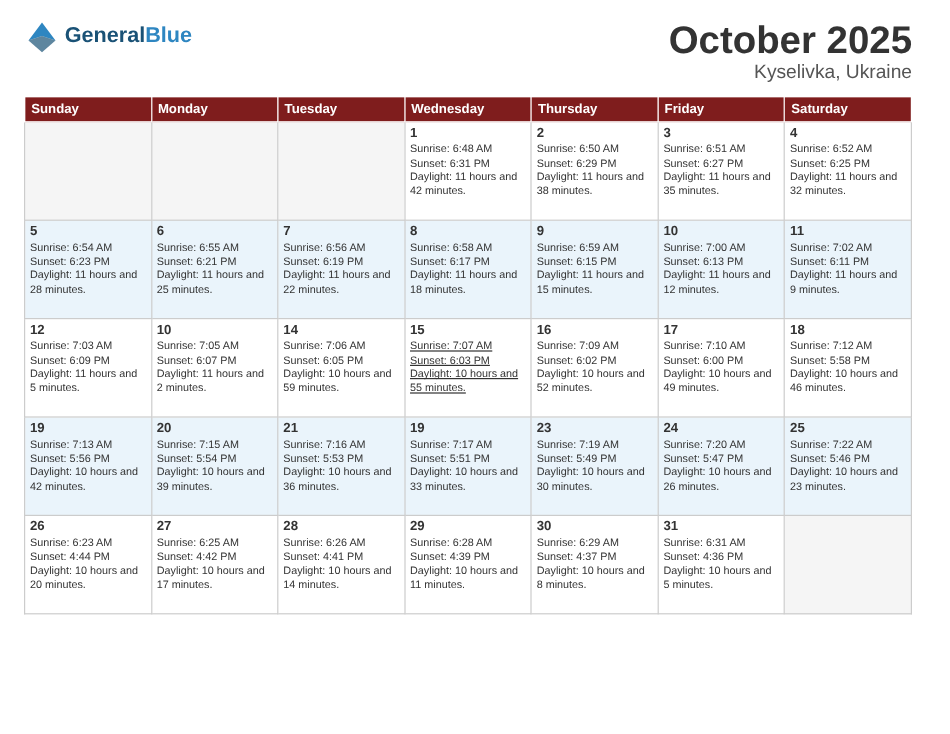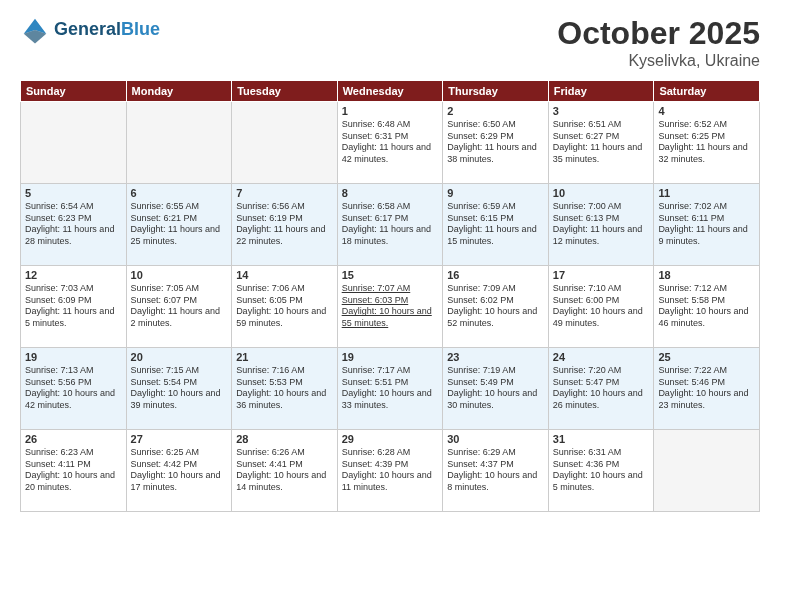--- a/index.html
+++ b/index.html
@@ -283,21 +283,21 @@
             <div class="day-number">25</div>
             <div class="day-info" style="white-space: pre-line;">Sunrise: 7:22 AM
 Sunset: 5:46 PM
 Daylight: 10 hours and 23 minutes.</div>
           </td>
         </tr>
         <tr>
           <td>
             <div class="day-number">26</div>
             <div class="day-info" style="white-space: pre-line;">Sunrise: 6:23 AM
-Sunset: 4:11 PM
+Sunset: 4:44 PM
 Daylight: 10 hours and 20 minutes.</div>
           </td>
           <td>
             <div class="day-number">27</div>
             <div class="day-info" style="white-space: pre-line;">Sunrise: 6:25 AM
 Sunset: 4:42 PM
 Daylight: 10 hours and 17 minutes.</div>
           </td>
           <td>
             <div class="day-number">28</div>

